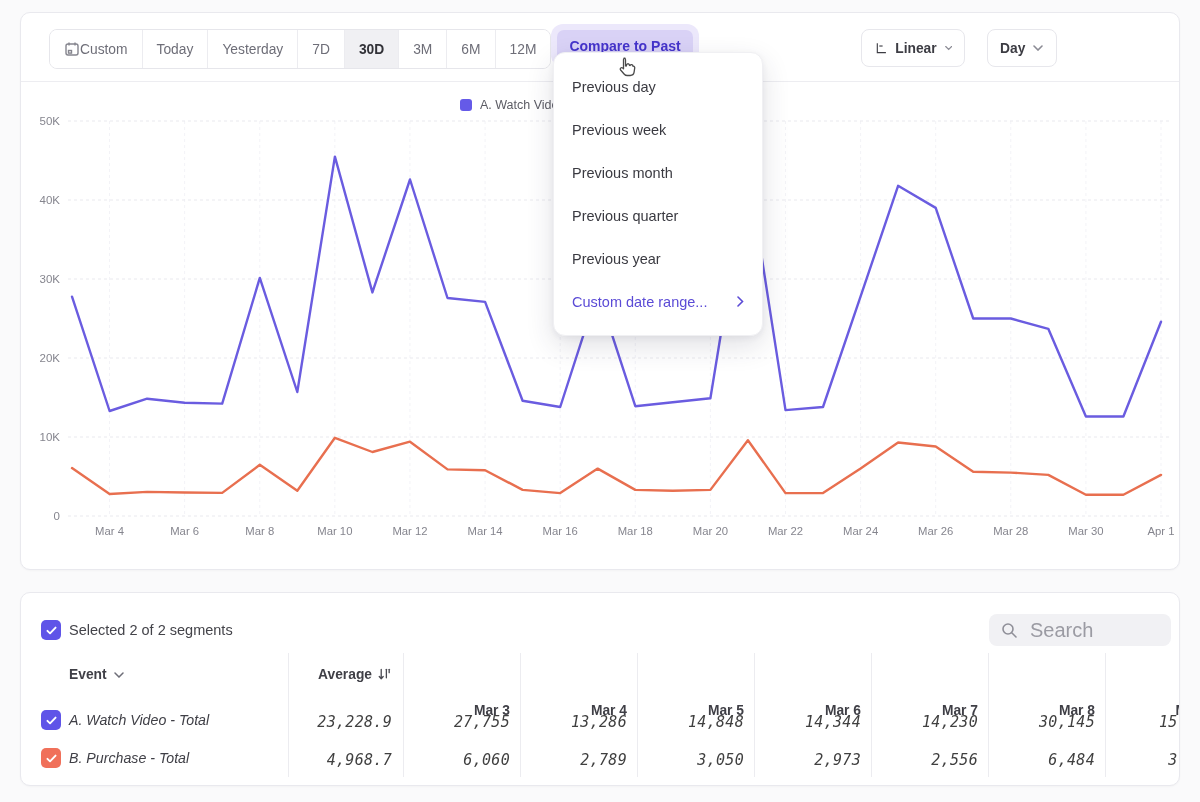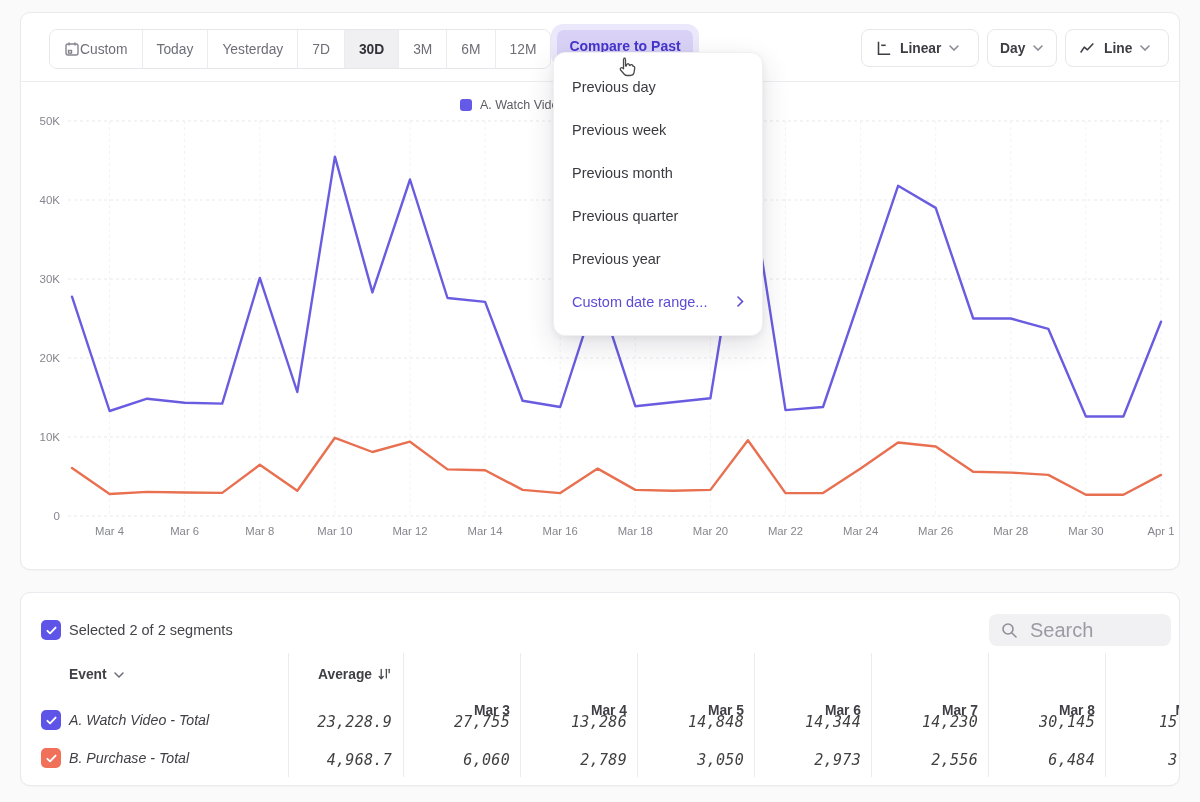--- a/index.html
+++ b/index.html
@@ -10,21 +10,21 @@
 
   
   .seg{position:absolute;left:28px;top:16px;height:38px;display:flex;align-items:stretch;border:1px solid #e6e6eb;border-radius:8px;overflow:hidden;background:#fff;z-index:3;}
   .seg-item{display:flex;align-items:center;padding:0 14px;font-size:13.8px;color:#6e6e78;background:#fff;border:none;border-left:1px solid #ececf0;cursor:pointer;font-family:inherit;}
   .seg-item:first-child{border-left:none;}
   .seg-item.active{background:#f0f0f3;color:#323238;font-weight:bold;}
   .divider{position:absolute;left:0;top:68px;width:100%;height:1px;background:#ededf1;}
   #compare-halo{position:absolute;left:530px;top:11px;width:148px;height:43px;border-radius:12px;background:#ece8fb;z-index:3;}
   #compare-btn{position:absolute;left:536px;top:17px;width:136px;height:31px;border-radius:7px;background:#d9d2f6;border:none;color:#4534cb;font-weight:bold;font-size:14px;font-family:inherit;cursor:pointer;z-index:3;}
   .tool-btn{position:absolute;top:16px;height:38px;display:flex;align-items:center;gap:8px;padding:0 12px;background:#fff;border:1px solid #e7e7ec;border-radius:8px;font-size:13.8px;font-weight:bold;color:#3c3c43;box-sizing:border-box;font-family:inherit;cursor:pointer;z-index:3;}
-  #btn-linear{left:840px;width:118px;}
+  #btn-linear{left:840px;width:104px;}
   #btn-day{left:966px;width:70px;}
   #btn-line{left:1044px;width:104px;}
 
   
   #legend{position:absolute;left:439px;top:82px;height:20px;display:flex;align-items:center;gap:8px;z-index:2;}
   .legend-swatch{width:12px;height:12px;border-radius:3px;}
   #legend span{font-size:12.5px;color:#5c5c64;white-space:nowrap;}
 
   
   #compare-menu{position:absolute;left:553px;top:52px;width:208px;border-radius:12px;background:#fff;border:1px solid #f0f0f3;box-shadow:0 10px 28px rgba(40,40,70,.14),0 2px 6px rgba(40,40,70,.06);padding:12px 0;z-index:6;}
@@ -104,29 +104,20 @@
       <path d="M5 3v14h13"></path>
         <path d="M8 7h5"></path>
     </svg>
     <span>Linear</span>
     <svg class="icon" width="10" height="6" viewBox="0 0 10 6" fill="none" stroke="#8b8b94" stroke-width="1.6" stroke-linecap="round">
         <path d="M1 1l4 4 4-4"></path>
       </svg>
   </button>
   <button class="tool-btn" id="btn-day">
     <span>Day</span>
-    <svg class="icon" width="10" height="6" viewBox="0 0 10 6" fill="none" stroke="#8b8b94" stroke-width="1.6" stroke-linecap="round">
-        <path d="M1 1l4 4 4-4"></path>
-      </svg>
-  </button>
-  <button class="tool-btn" id="btn-line">
-    <svg class="icon" width="18" height="18" viewBox="0 0 20 20" fill="none" stroke="#3c3c43" stroke-width="1.7" stroke-linejoin="round">
-      <path d="M3 15l4-6 3.5 3L17 5"></path>
-    </svg>
-    <span>Line</span>
     <svg class="icon" width="10" height="6" viewBox="0 0 10 6" fill="none" stroke="#8b8b94" stroke-width="1.6" stroke-linecap="round">
         <path d="M1 1l4 4 4-4"></path>
       </svg>
   </button>
 
   <div class="divider"></div>
 
   <div id="legend">
     <div class="legend-swatch" style="background: rgb(101, 90, 232);"></div>
     <span>A. Watch Vide</span>

